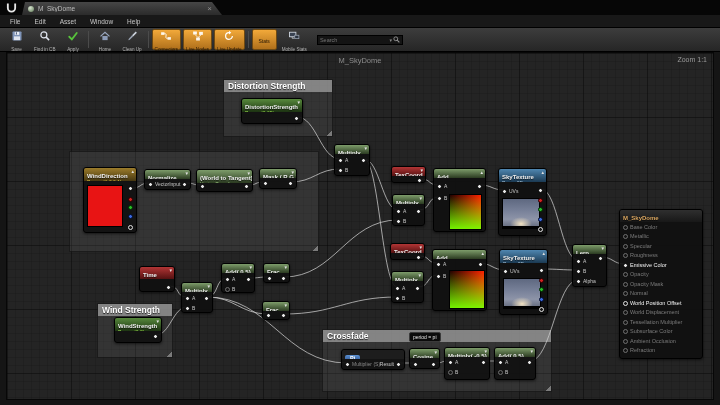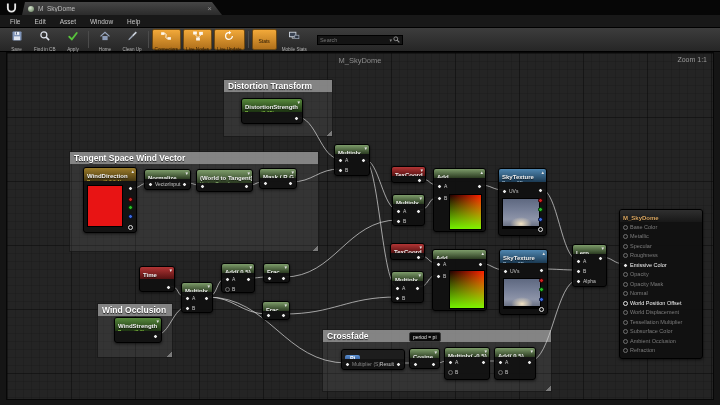--- a/index.html
+++ b/index.html
@@ -250,29 +250,28 @@
         <path d="M149 282 C 162.95 282, 166.05 254, 180 254" fill="none" stroke="#cfcfcf" stroke-opacity="0.75" stroke-width="1"></path>
         <path d="M200 244 C 212 244, 208 225, 220 225" fill="none" stroke="#cfcfcf" stroke-opacity="0.75" stroke-width="1"></path>
         <path d="M200 244 C 227.45 244, 233.55 261, 261 261" fill="none" stroke="#cfcfcf" stroke-opacity="0.75" stroke-width="1"></path>
         <path d="M200 244 C 263 244, 277 310, 340 310" fill="none" stroke="#cfcfcf" stroke-opacity="0.75" stroke-width="1"></path>
         <path d="M242 225 C 254 225, 250 224, 262 224" fill="none" stroke="#cfcfcf" stroke-opacity="0.75" stroke-width="1"></path>
         <path d="M392 310 C 404 310, 396 310, 408 310" fill="none" stroke="#cfcfcf" stroke-opacity="0.75" stroke-width="1"></path>
         <path d="M427 310 C 439 310, 431 308, 443 308" fill="none" stroke="#cfcfcf" stroke-opacity="0.75" stroke-width="1"></path>
         <path d="M477 308 C 489 308, 481 308, 493 308" fill="none" stroke="#cfcfcf" stroke-opacity="0.75" stroke-width="1"></path>
       </svg>
   <div class="comment" style="left: 216px; top: 26px; width: 110px; height: 58px;">
-        <div class="chd">Distortion Transform</div>
+        <div class="chd">Distortion Strength</div>
         <div class="rsz"></div>
       </div>
       <div class="comment" style="left: 62px; top: 98px; width: 250px; height: 101px;">
-        <div class="chd">Tangent Space Wind Vector</div>
         <div class="rsz"></div>
       </div>
       <div class="comment" style="left: 90px; top: 250px; width: 76px; height: 55px;">
-        <div class="chd">Wind Occlusion</div>
+        <div class="chd">Wind Strength</div>
         <div class="rsz"></div>
       </div>
       <div class="comment big" style="left: 315px; top: 276px; width: 230px; height: 63px;">
         <div class="chd">Crossfade</div>
         <div class="rsz"></div>
       </div>
       <div class="node" style="left: 234px; top: 45px; width: 62px; height: 26px;">
         <div class="hd hd-param" style="height: 13px;"><span class="ttl">DistortionStrength</span><span class="arr">▾</span><span class="sub sub-param">Param (0.05)</span></div>
         <span class="pin white" style="right: 3px; top: 17px;"></span>
       </div>

